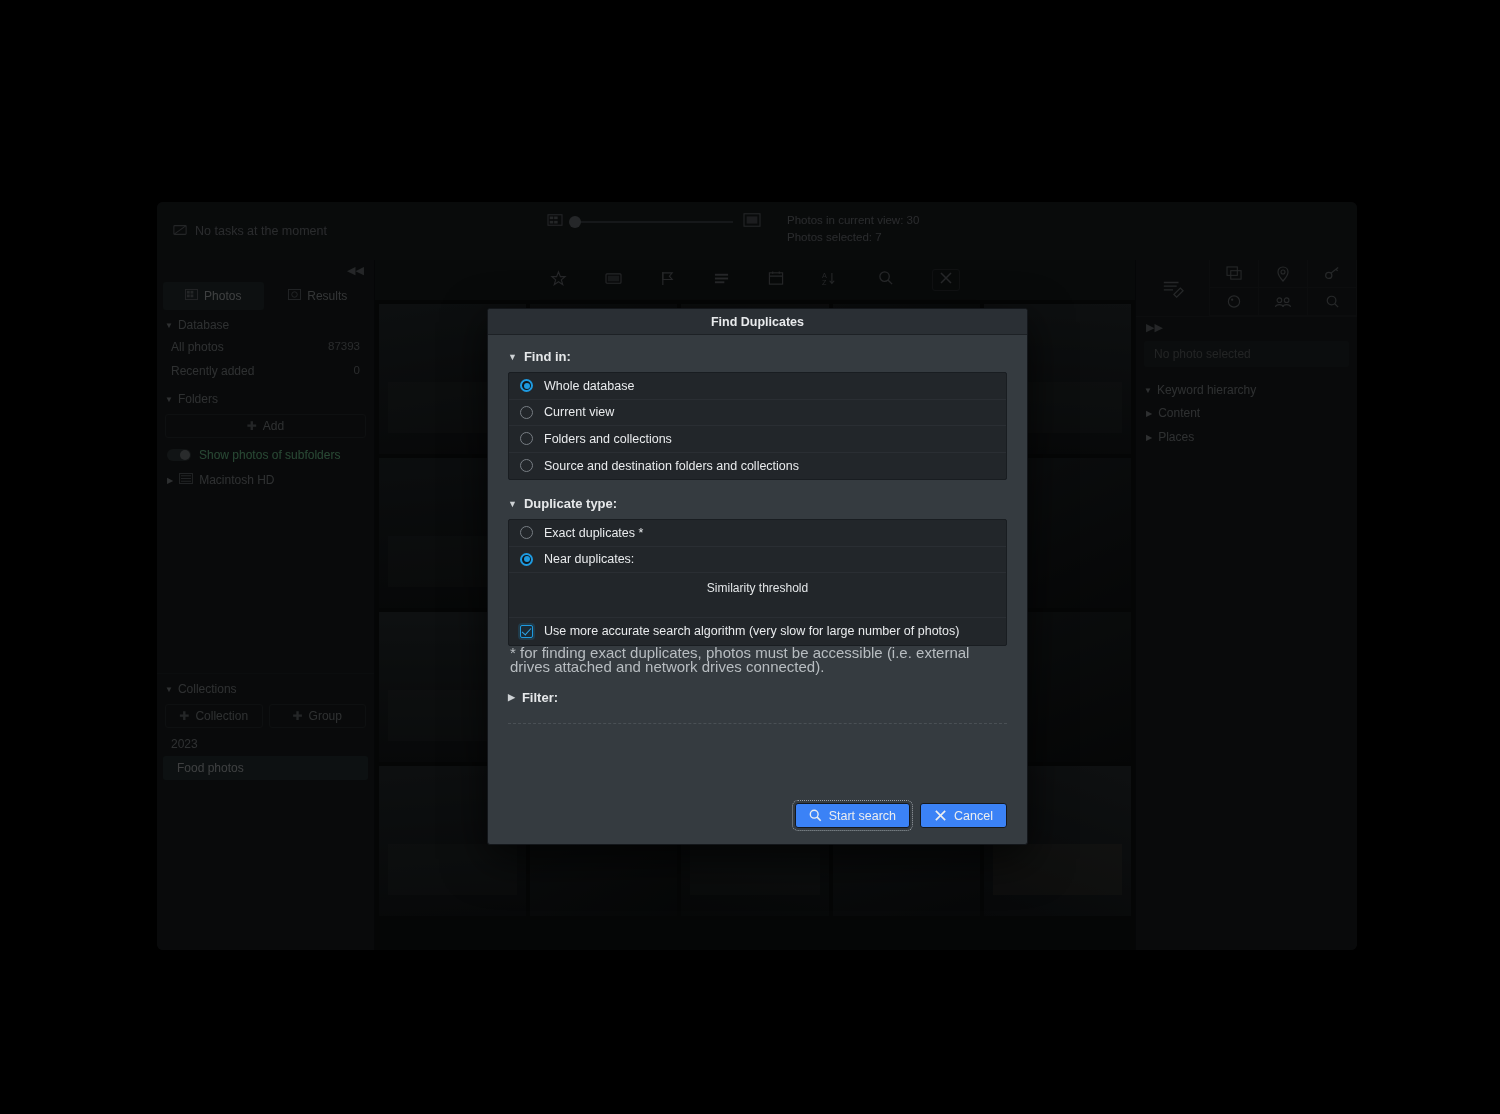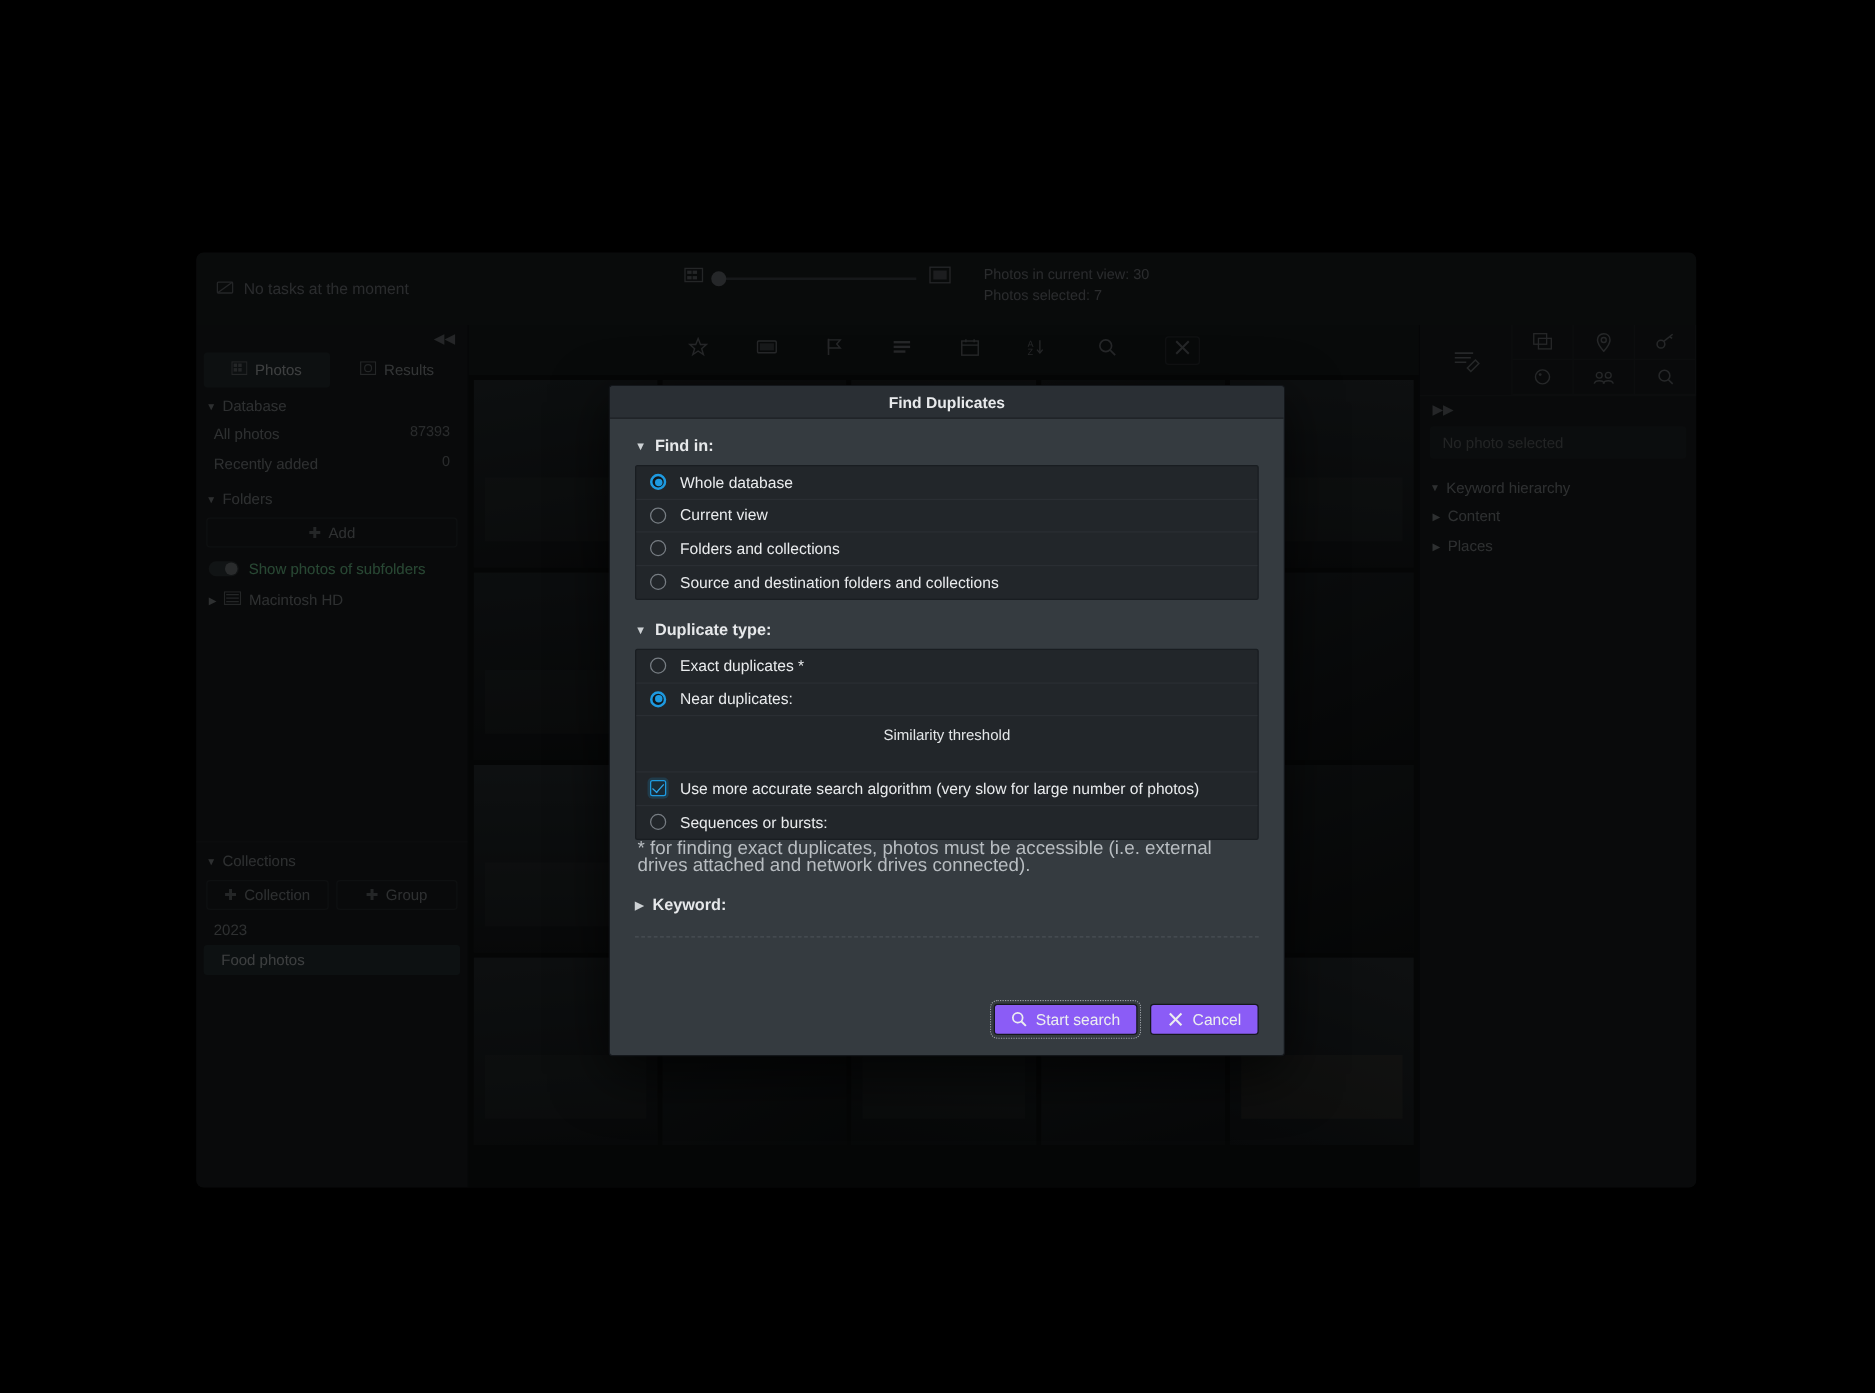--- a/index.html
+++ b/index.html
@@ -225,21 +225,21 @@
   }
   .filter-head { margin-top: 16px; }
   .dashed-sep {
     border-top: 1px dashed #4a5055; margin: 10px 0 0;
   }
   .modal-footer {
     padding: 14px 20px 16px; display: flex; justify-content: flex-end; gap: 10px;
   }
   .btn {
     height: 25px; padding: 0 13px; display: flex; align-items: center; gap: 7px;
-    background: #8b5cf6; border: 1px solid #15181c; border-radius: 3px;
+    background: #3b82f6; border: 1px solid #15181c; border-radius: 3px;
     color: #eceef0; font-size: 12.5px;
   }
   .btn.focused { outline: 1px dotted #9aa0a5; outline-offset: 2px; }
   .btn svg { display: block; }
 </style>
 </head>
 <body>
 
 <div id="root">
 
@@ -631,31 +631,27 @@
           </div>
 
           <div class="slider-block">
             <div class="slider-title">Similarity threshold</div>
           </div>
 
           <div class="opt-row">
             <span class="checkbox"></span>
             <span>Use more accurate search algorithm (very slow for large number of photos)</span>
           </div>
-          <div class="opt-row">
-            <span class="radio"></span>
-            <span>Sequences or bursts:</span>
-          </div>
         </div>
 
         <div class="footnote">* for finding exact duplicates, photos must be accessible (i.e. external drives attached and network drives connected).</div>
 
         <div class="group-head filter-head">
           <span class="caret">▶</span>
-          <span>Keyword:</span>
+          <span>Filter:</span>
         </div>
         <div class="dashed-sep"></div>
       </div>
 
       <div class="modal-footer">
         <button class="btn focused">
           <span>
             <svg width="13" height="13" viewBox="0 0 14 14">
                 <circle cx="5.6" cy="5.6" r="4.2" fill="none" stroke="currentColor" stroke-width="1.5"></circle>
                 <line x1="8.8" y1="8.8" x2="12.6" y2="12.6" stroke="currentColor" stroke-width="1.7"></line>

